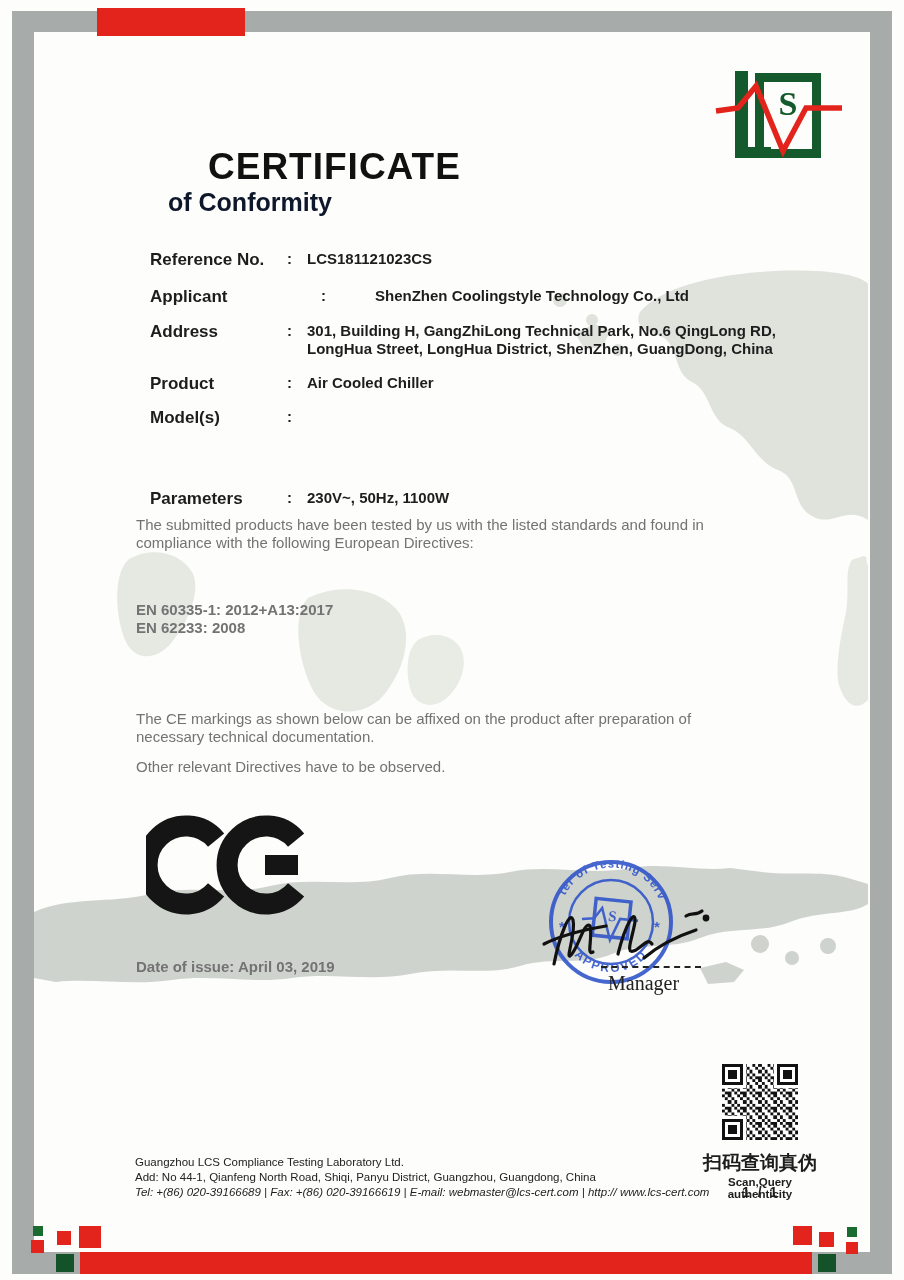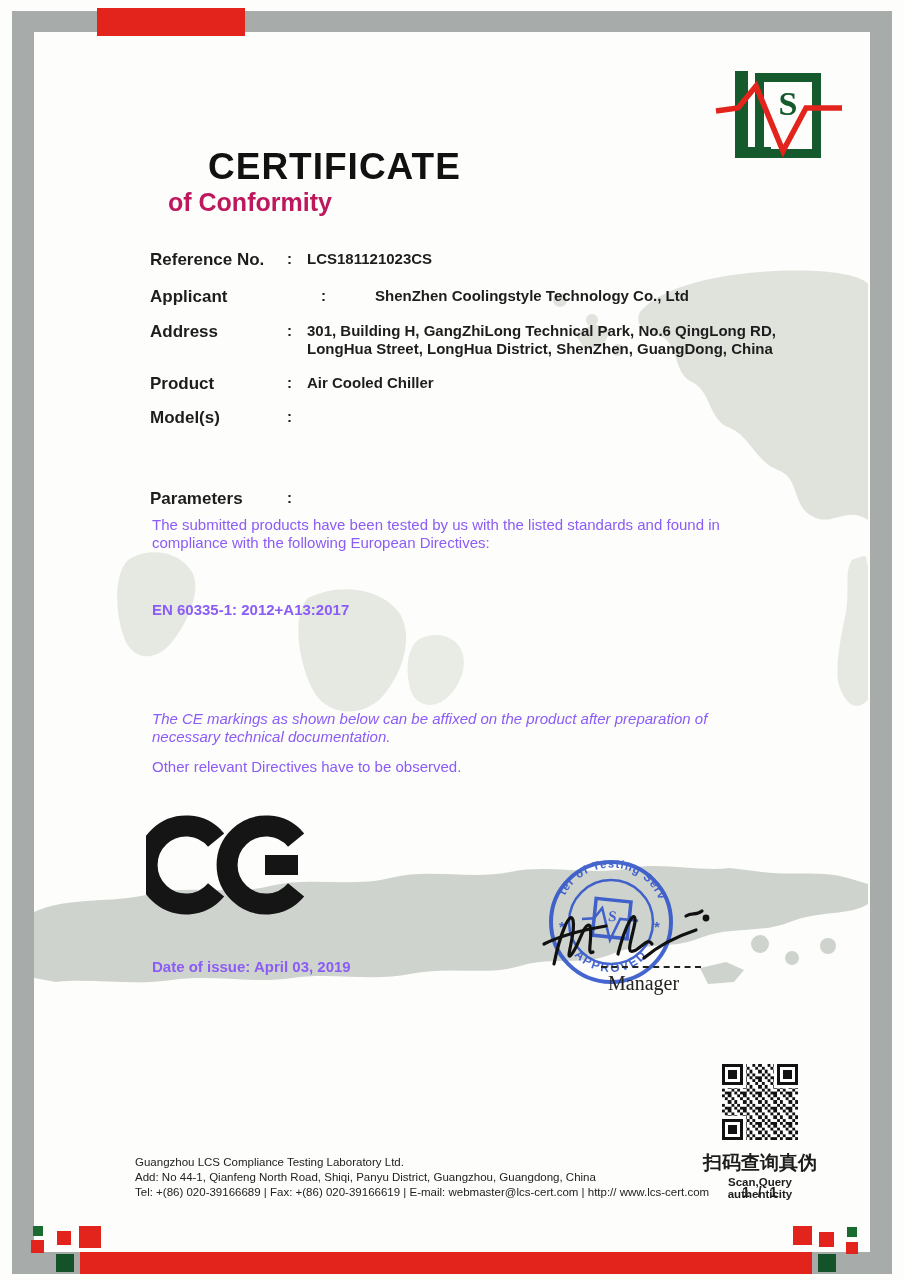--- a/index.html
+++ b/index.html
@@ -17,30 +17,30 @@
   .sq           { position:absolute; }
 
   
   .map-svg { position:absolute; left:0; top:0; z-index:0; }
 
   .content { position:absolute; inset:0; z-index:2; }
   .abs { position:absolute; }
 
   
   .title-main { left:166px; top:146px; font-size:37px; font-weight:bold; letter-spacing:1px; color:#111;margin-left:42px; }
-  .title-sub  { left:168px; top:188px; font-size:25px; font-weight:bold; color:#be185d; }
+  .title-sub  { left:168px; top:188px; font-size:25px; font-weight:bold; color:#0f172a; }
 
   
   .frow { position:absolute; left:150px; width:630px; display:flex; align-items:flex-start; }
   .flabel { width:137px; font-size:17px; font-weight:bold; flex:0 0 137px; }
   .fcolon { width:20px; font-size:15px; font-weight:bold; flex:0 0 20px; }
   .fvalue { font-size:15px; font-weight:bold; line-height:17.5px; width:472px; }
 
   
-  .para { position:absolute; left:152px; width:592px; font-size:15px; line-height:17.5px; color:#8b5cf6; }
+  .para { position:absolute; left:136px; width:592px; font-size:15px; line-height:17.5px; color:#737373; }
   .bold { font-weight:bold; }
 
   
   .foot-line { position:absolute; left:135px; font-size:11.5px; color:#222; }
   .qr-col { position:absolute; left:700px; width:120px; text-align:center; }
   .qr-zh { font-size:19px; font-weight:bold; }
   .qr-en { font-size:11.5px; font-weight:bold; }
   .qr-pg { font-size:14px; font-weight:bold; letter-spacing:2px; }
 
   .stamp-wrap { position:absolute; left:536px; top:852px; width:185px; height:150px; }
@@ -130,25 +130,27 @@
       <div class="fcolon">:</div>
       <div class="fvalue">Air Cooled Chiller</div>
     </div>
     <div class="frow" style="top:408px;">
       <div class="flabel">Model(s)</div>
       <div class="fcolon">:</div>
     </div>
     <div class="frow" style="top:489px;">
       <div class="flabel">Parameters</div>
       <div class="fcolon">:</div>
+      <div class="fvalue">230V~, 50Hz, 1100W</div>
     </div>
 
     <div class="para" style="top:516px;">The submitted products have been tested by us with the listed standards and found in compliance with the following European Directives:</div>
     <div class="para bold" style="top:601px;">EN 60335-1: 2012+A13:2017</div>
-    <div class="para" style="top:710px;font-style:italic;">The CE markings as shown below can be affixed on the product after preparation of necessary technical documentation.</div>
+    <div class="para bold" style="top:619px;">EN 62233: 2008</div>
+    <div class="para" style="top:710px;">The CE markings as shown below can be affixed on the product after preparation of necessary technical documentation.</div>
     <div class="para" style="top:758px;">Other relevant Directives have to be observed.</div>
 
     <svg class="abs" style="left:146px; top:813px;" width="160" height="104" viewBox="0 0 160 104">
       <g fill="none" stroke="#151515" stroke-width="21">
         <path d="M70.1,27.1 A39,39 0 1 0 70.1,76.9"></path>
         <path d="M150.1,27.1 A39,39 0 1 0 150.1,76.9"></path>
       </g>
       <rect x="119" y="42" width="33" height="20" fill="#151515"></rect>
     </svg>
 
@@ -222,21 +224,21 @@
           <rect x="19" y="1" width="5" height="5" fill="#fff"></rect>
           <rect x="20" y="2" width="3" height="3" fill="#111"></rect>
         <rect x="0" y="18" width="7" height="7" fill="#111"></rect>
           <rect x="1" y="19" width="5" height="5" fill="#fff"></rect>
           <rect x="2" y="20" width="3" height="3" fill="#111"></rect>
       </g>
     </svg>
 
     <div class="foot-line" style="top:1156px;">Guangzhou LCS Compliance Testing Laboratory Ltd.</div>
     <div class="foot-line" style="top:1171px;">Add: No 44-1, Qianfeng North Road, Shiqi, Panyu District, Guangzhou, Guangdong, China</div>
-    <div class="foot-line" style="top:1186px;">Tel: +(86) 020-39166689  |  Fax: +(86) 020-39166619  |  E-mail: webmaster@lcs-cert.com  |  http:// www.lcs-cert.com</div>
+    <div class="foot-line" style="top:1186px;font-style:italic;">Tel: +(86) 020-39166689  |  Fax: +(86) 020-39166619  |  E-mail: webmaster@lcs-cert.com  |  http:// www.lcs-cert.com</div>
 
     <div class="qr-col" style="top:1150px;">
       <div class="qr-zh">扫码查询真伪</div>
       <div class="qr-en">Scan,Query authenticity</div>
     </div>
     <div class="abs qr-pg" style="left:742px; top:1184px;">1 / 1</div>
 
   </div>
 </div>
 

